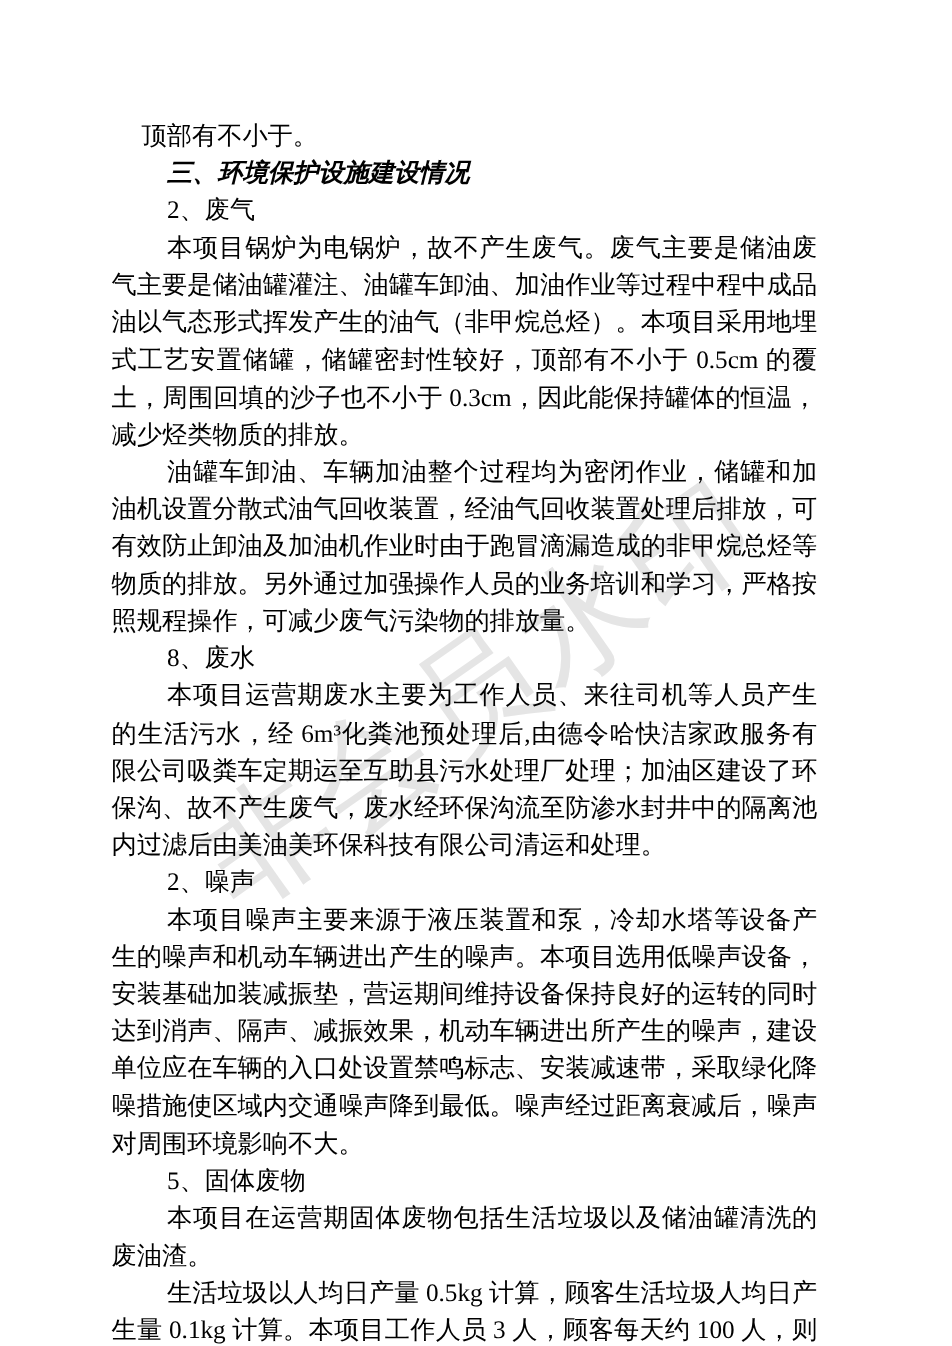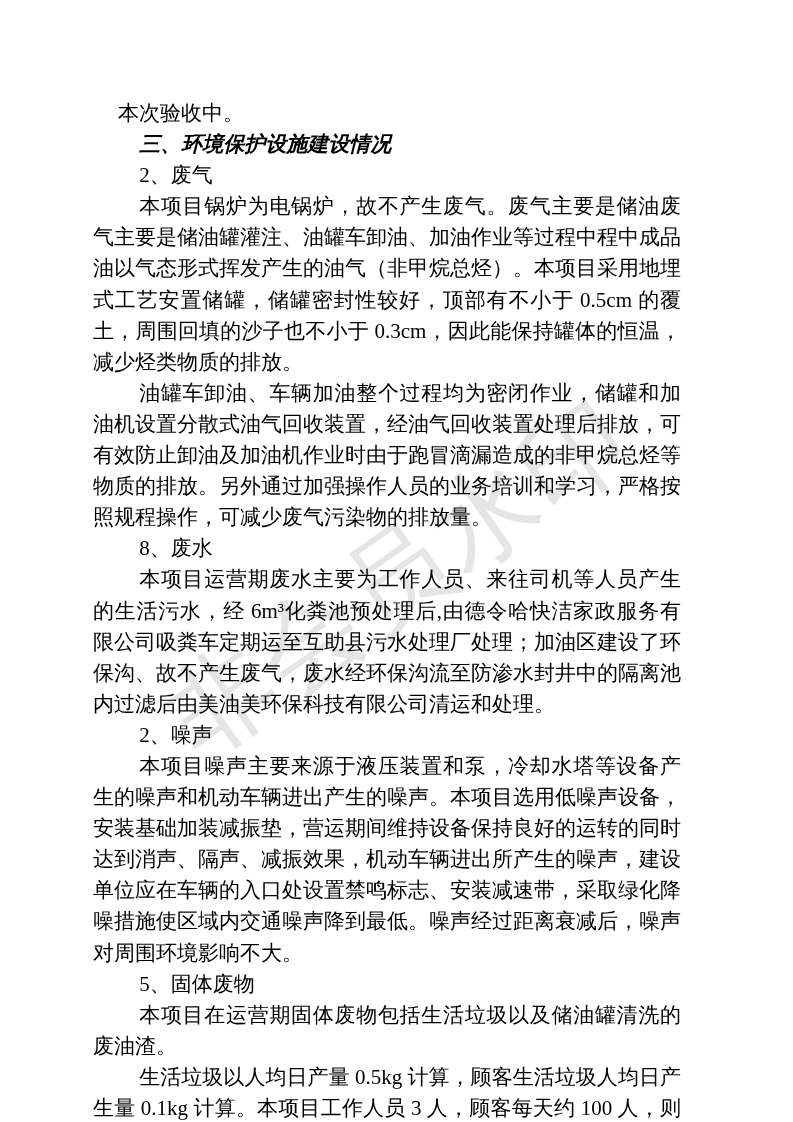--- a/index.html
+++ b/index.html
@@ -62,21 +62,21 @@
 </style>
 </head>
 <body>
 
 <div class="page">
 
   <div class="watermark">非会员水印</div>
 
   <div class="content">
 
-    <p class="continuation">本次验收中。</p>
+    <p class="continuation">顶部有不小于。</p>
 
     <p class="heading">三、环境保护设施建设情况</p>
 
     <p>2、废气</p>
 
     <p>本项目锅炉为电锅炉，故不产生废气。废气主要是储油废气主要是储油罐灌注、油罐车卸油、加油作业等过程中程中成品油以气态形式挥发产生的油气（非甲烷总烃）。本项目采用地埋式工艺安置储罐，储罐密封性较好，顶部有不小于 0.5cm 的覆土，周围回填的沙子也不小于 0.3cm，因此能保持罐体的恒温，减少烃类物质的排放。</p>
 
     <p>油罐车卸油、车辆加油整个过程均为密闭作业，储罐和加油机设置分散式油气回收装置，经油气回收装置处理后排放，可有效防止卸油及加油机作业时由于跑冒滴漏造成的非甲烷总烃等物质的排放。另外通过加强操作人员的业务培训和学习，严格按照规程操作，可减少废气污染物的排放量。</p>
 
     <p>8、废水</p>

